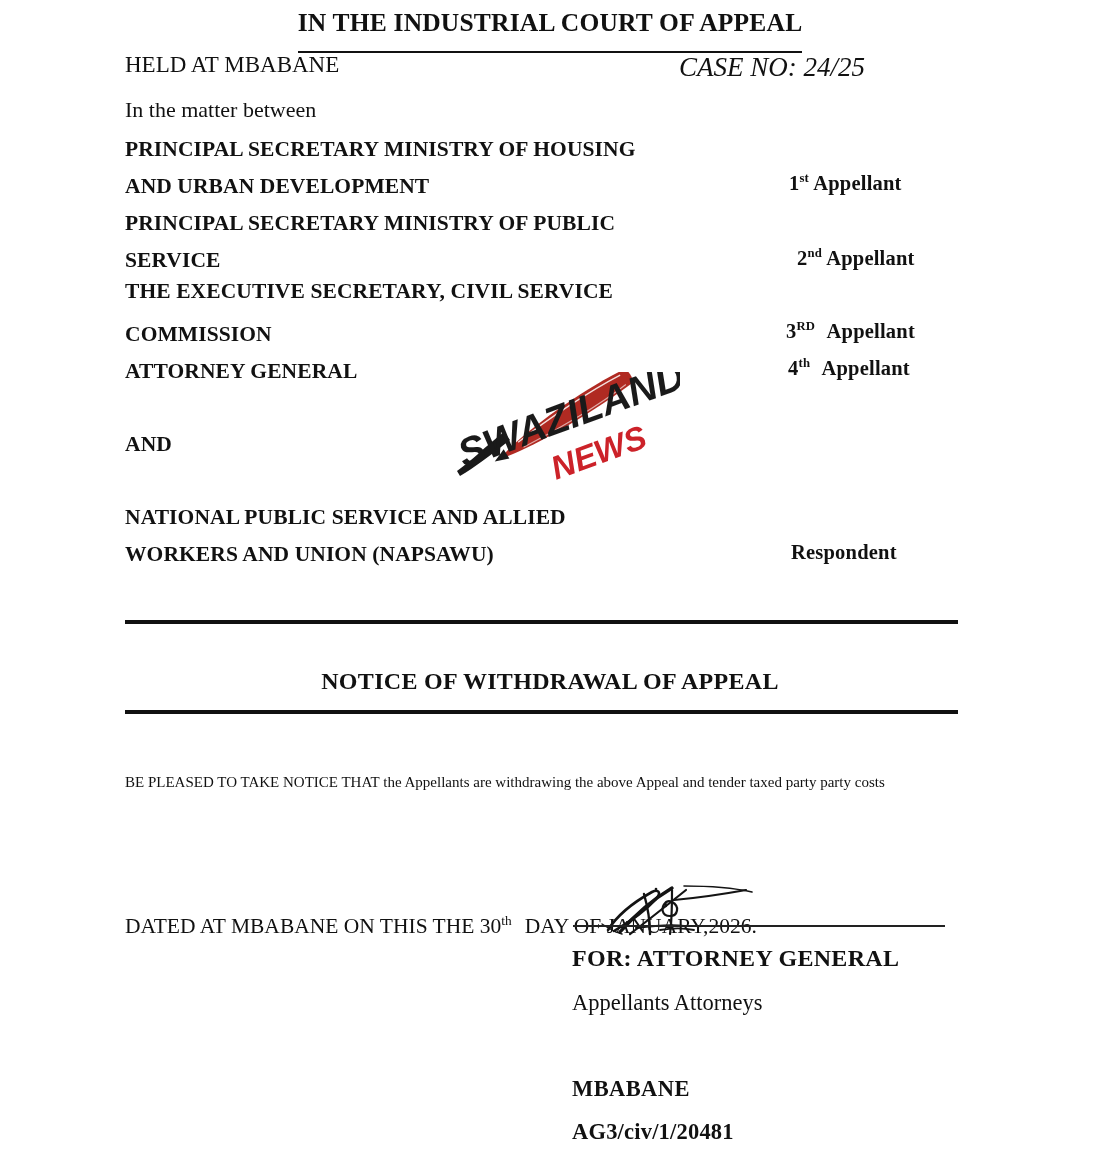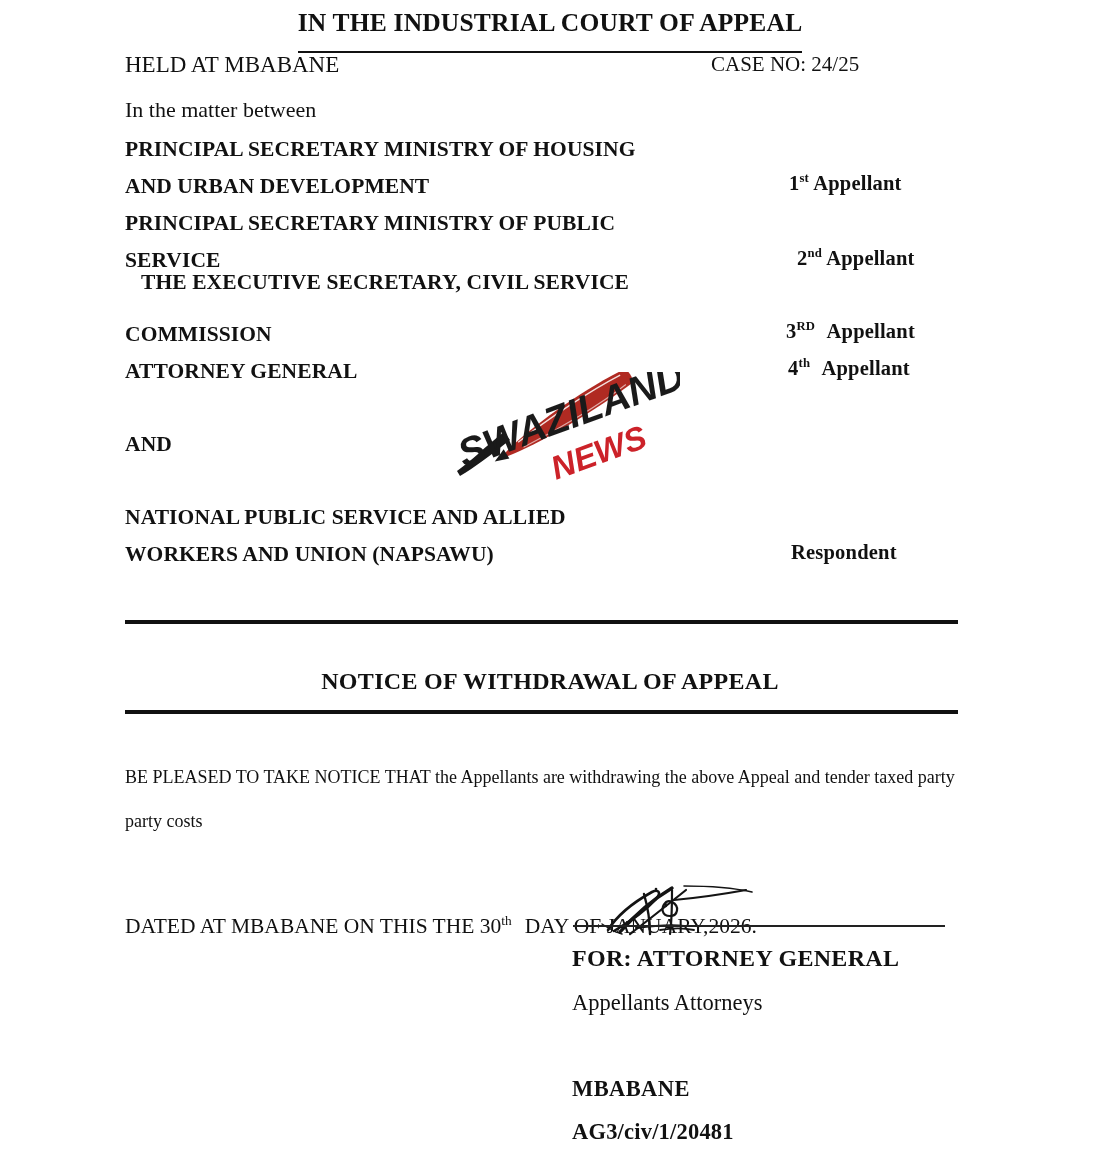--- a/index.html
+++ b/index.html
@@ -44,23 +44,24 @@
     padding-bottom: 14px;
   }
 
   
   #held-at {
     left: 125px;
     top: 52px;
     font-size: 23px;
   }
   #case-no {
-    left: 711px;
+    left: 679px;
     top: 52px;
-    font-size: 21px;
+    font-size: 27px;
+    font-style: italic;
   }
   #matter-between {
     left: 125px;
     top: 97px;
     font-size: 22px;
   }
 
   
   .party-line {
     left: 125px;
@@ -95,22 +96,22 @@
     letter-spacing: 0.3px;
     white-space: nowrap;
   }
 
   
   #body-para {
     position: absolute;
     left: 125px;
     top: 755px;
     width: 840px;
-    font-size: 18px;
-    line-height: 44px;
+    font-size: 15px;
+    line-height: 55px;
     font-weight: normal;
   }
 
   
   #dated-line {
     left: 125px;
     top: 866px;
     font-size: 21.5px;
     font-weight: normal;
     margin-top: 48px;
@@ -174,21 +175,21 @@
     <span>Appellant</span>
   </div>
 
   <div class="abs party-line" style="top:211px;">PRINCIPAL SECRETARY MINISTRY OF PUBLIC</div>
   <div class="abs party-line" style="top:248px;">SERVICE</div>
   <div class="abs role-line" style="left:771px; top:247px;">
     <span>2</span><sup>nd</sup>
     <span>Appellant</span>
   </div>
 
-  <div class="abs party-line" style="top:270px;margin-left:16px;">THE EXECUTIVE SECRETARY, CIVIL SERVICE</div>
+  <div class="abs party-line" style="top:279px;">THE EXECUTIVE SECRETARY, CIVIL SERVICE</div>
   <div class="abs party-line" style="top:322px;">COMMISSION</div>
   <div class="abs role-line" style="left:760px; top:320px;">
     <span>3</span><sup>RD</sup>
     <span style="display:inline-block;width:6px;"></span><span>Appellant</span>
   </div>
 
   <div class="abs party-line" style="top:359px;">ATTORNEY GENERAL</div>
   <div class="abs role-line" style="left:762px; top:357px;">
     <span>4</span><sup>th</sup>
     <span style="display:inline-block;width:6px;"></span><span>Appellant</span>

